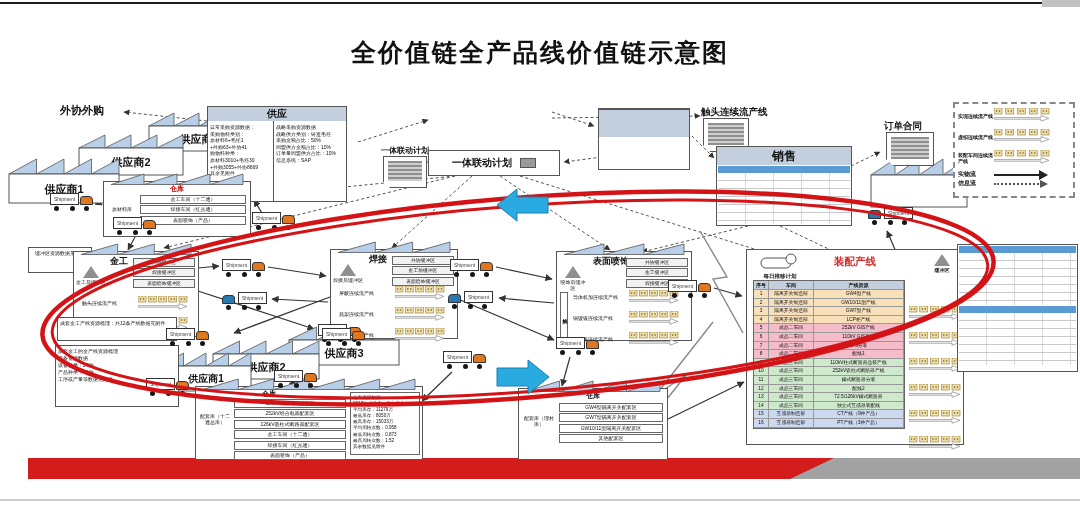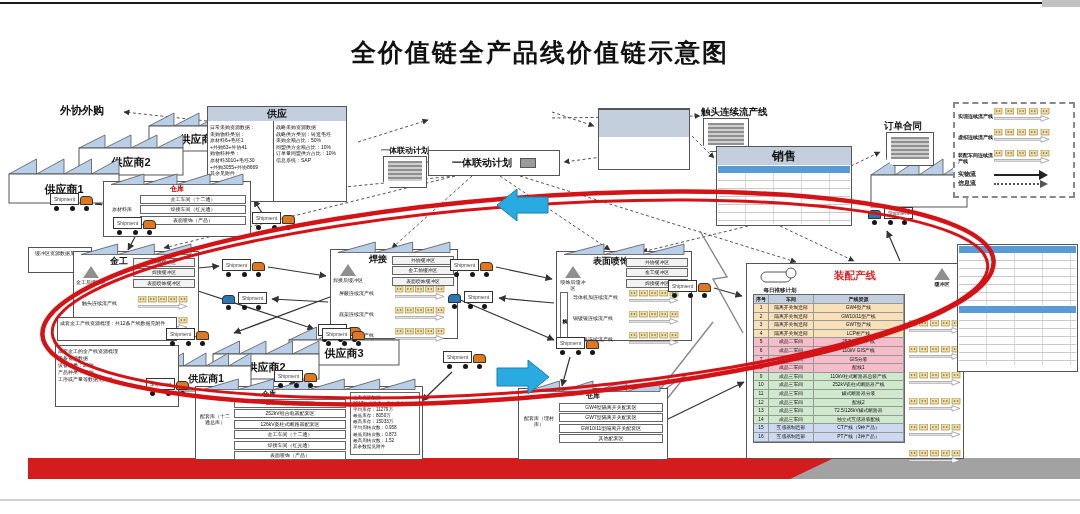--- a/index.html
+++ b/index.html
@@ -571,21 +571,21 @@
             <circle cx="36.25" cy="3" r="0.8" fill="#7a5a10"></circle>
             <rect x="41" y="0" width="8" height="6" fill="#eedfae" stroke="#9a7a2a" stroke-width="0.6"></rect>
             <circle cx="43.5" cy="3" r="0.8" fill="#7a5a10"></circle>
             <circle cx="46.5" cy="3" r="0.8" fill="#7a5a10"></circle>
             <polygon points="0,9.6 41,9.6 41,7.6 49,10.4 41,13.2 41,11.2 0,11.2" fill="#fff" stroke="#888" stroke-width="0.7"></polygon>
           </svg>
         </div>
       </div>
   </div>
 
-  <div class="bx" style="left:746px;top:263px;width:218px;height:196px;z-index:2">
+  <div class="bx" style="left:746px;top:249px;width:218px;height:196px;z-index:2">
     <div class="abs" style="left:6px;top:3px;width:54px;text-align:center">
       <svg width="40" height="16">
         <rect x="1" y="5" width="30" height="10" rx="5" fill="#fff" stroke="#555"></rect>
         <circle cx="31" cy="6" r="5" fill="#fff" stroke="#555"></circle>
       </svg>
       <div style="font-size:5.5px;font-weight:bold">每日推移计划</div>
     </div>
     <div class="abs" style="left:60px;right:60px;top:5px;text-align:center;font-weight:bold;font-size:10.5px;color:#d42a2a">装配产线</div>
     <div class="bufwrap" style="right:6px;top:4px;width:30px">
       <span class="tri"></span>

